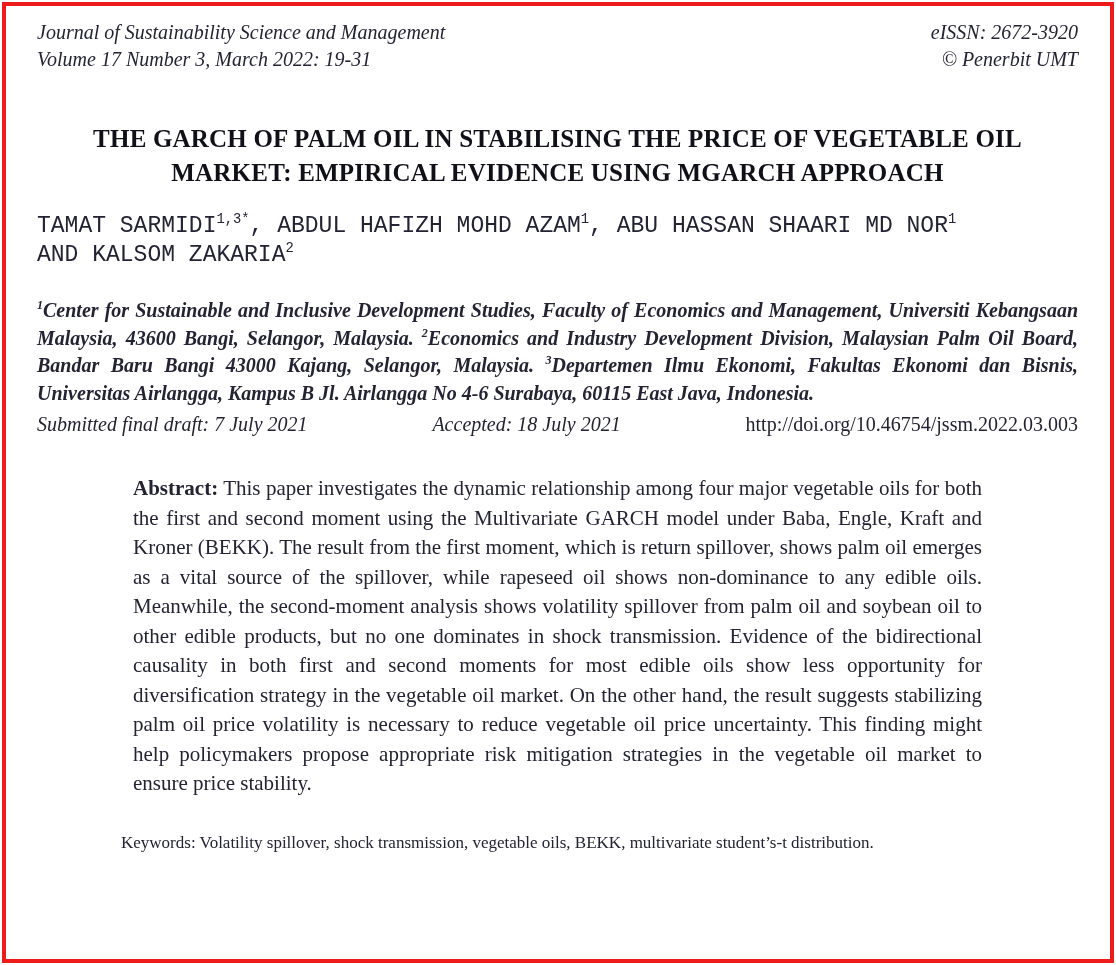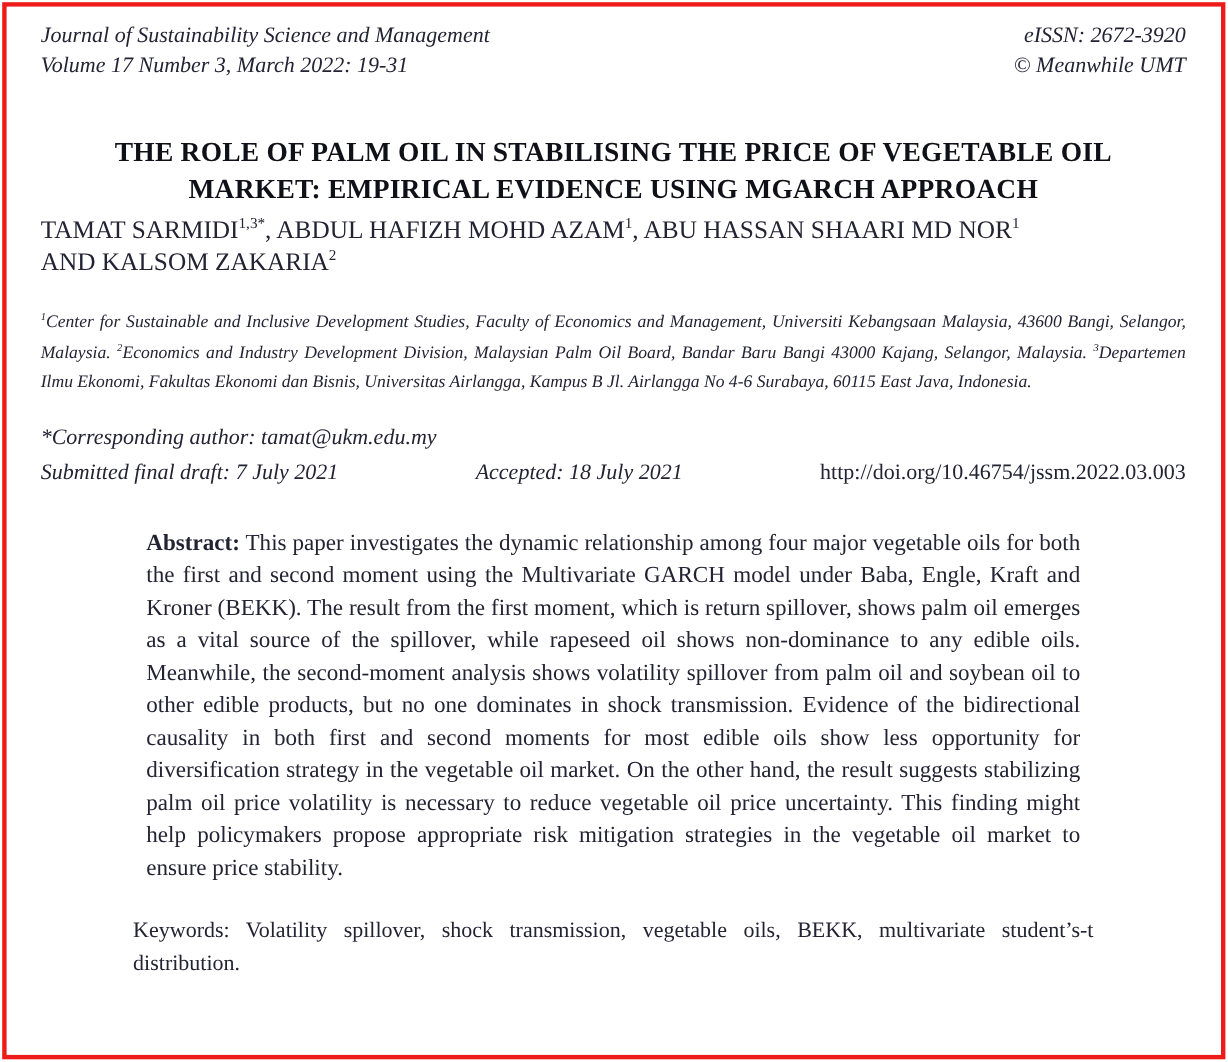--- a/index.html
+++ b/index.html
@@ -35,30 +35,32 @@
   .title {
     margin: 49px 0 0 0;
     text-align: center;
     font-size: 25px;
     line-height: 34px;
     font-weight: bold;
     color: var(--title-color, #101018);
     letter-spacing: 0.2px;
   }
   .authors {
-    margin-top: 4px;
+    margin-top: 22px;
     font-size: 23px;
     line-height: 29px;
+    font-family: Liberation Mono, monospace;
   }
   .affiliations {
     margin: 27px 0 0 0;
     font-style: italic;
-    font-size: 16px;
+    font-size: 20px;
     line-height: 27.5px;
     text-align: justify;
+    font-weight: bold;
   }
   .corresponding {
     margin: 23px 0 0 0;
     font-style: italic;
     font-size: 20px;
     line-height: 27px;
   }
   .dates-row {
     display: flex;
     justify-content: space-between;
@@ -70,21 +72,21 @@
   .abstract-block { margin: 36px 84px 0 84px; }
   .abstract-text {
     margin: 12px;
     font-size: 21px;
     line-height: 29.5px;
     text-align: justify;
   }
   .abstract-text b { font-weight: bold; }
   .keywords {
     margin: 29px 0 0 0;
-    font-size: 20px;
+    font-size: 17px;
     line-height: 29.5px;
     text-align: justify;
   }
   sup {
     font-size: 60%;
     line-height: 0;
     vertical-align: super;
   }
 </style>
 </head>
@@ -94,37 +96,36 @@
   <div class="frame"></div>
   <div class="content">
 
     <header class="masthead">
       <div class="masthead-left">
         <div>Journal of Sustainability Science and Management</div>
         <div>Volume 17 Number 3, March 2022: 19-31</div>
       </div>
       <div class="masthead-right">
         <div>eISSN: 2672-3920</div>
-        <div>© Meanwhile UMT</div>
+        <div>© Penerbit UMT</div>
       </div>
     </header>
 
     <h1 class="title">
-      <span>THE ROLE OF PALM OIL IN STABILISING THE PRICE OF VEGETABLE OIL</span><br>
+      <span>THE GARCH OF PALM OIL IN STABILISING THE PRICE OF VEGETABLE OIL</span><br>
       <span>MARKET: EMPIRICAL EVIDENCE USING MGARCH APPROACH</span>
     </h1>
 
     <div class="authors">
       <div>TAMAT SARMIDI<sup>1,3*</sup>, ABDUL HAFIZH MOHD AZAM<sup>1</sup>, ABU HASSAN SHAARI MD NOR<sup>1</sup></div>
       <div>AND KALSOM ZAKARIA<sup>2</sup></div>
     </div>
 
     <p class="affiliations"><sup>1</sup>Center for Sustainable and Inclusive Development Studies, Faculty of Economics and Management, Universiti Kebangsaan Malaysia, 43600 Bangi, Selangor, Malaysia. <sup>2</sup>Economics and Industry Development Division, Malaysian Palm Oil Board, Bandar Baru Bangi 43000 Kajang, Selangor, Malaysia. <sup>3</sup>Departemen Ilmu Ekonomi, Fakultas Ekonomi dan Bisnis, Universitas Airlangga, Kampus B Jl. Airlangga No 4-6 Surabaya, 60115 East Java, Indonesia.</p>
 
-    <p class="corresponding">*Corresponding author: tamat@ukm.edu.my</p>
 
     <div class="dates-row">
       <span class="italic">Submitted final draft: 7 July 2021</span>
       <span class="italic">Accepted:  18 July 2021</span>
       <span>http://doi.org/10.46754/jssm.2022.03.003</span>
     </div>
 
     <div class="abstract-block">
       <p class="abstract-text"><b>Abstract:</b> <span>This paper investigates the dynamic relationship among four major vegetable oils for both the first and second moment using the Multivariate GARCH model under Baba, Engle, Kraft and Kroner (BEKK). The result from the first moment, which is return spillover, shows palm oil emerges as a vital source of the spillover, while rapeseed oil shows non-dominance to any edible oils. Meanwhile, the second-moment analysis shows volatility spillover from palm oil and soybean oil to other edible products, but no one dominates in shock transmission. Evidence of the bidirectional causality in both first and second moments for most edible oils show less opportunity for diversification strategy in the vegetable oil market. On the other hand, the result suggests stabilizing palm oil price volatility is necessary to reduce vegetable oil price uncertainty. This finding might help policymakers propose appropriate risk mitigation strategies in the vegetable oil market to ensure price stability.</span></p>
       <p class="keywords">Keywords: Volatility spillover, shock transmission, vegetable oils, BEKK, multivariate student’s-t distribution.</p>

